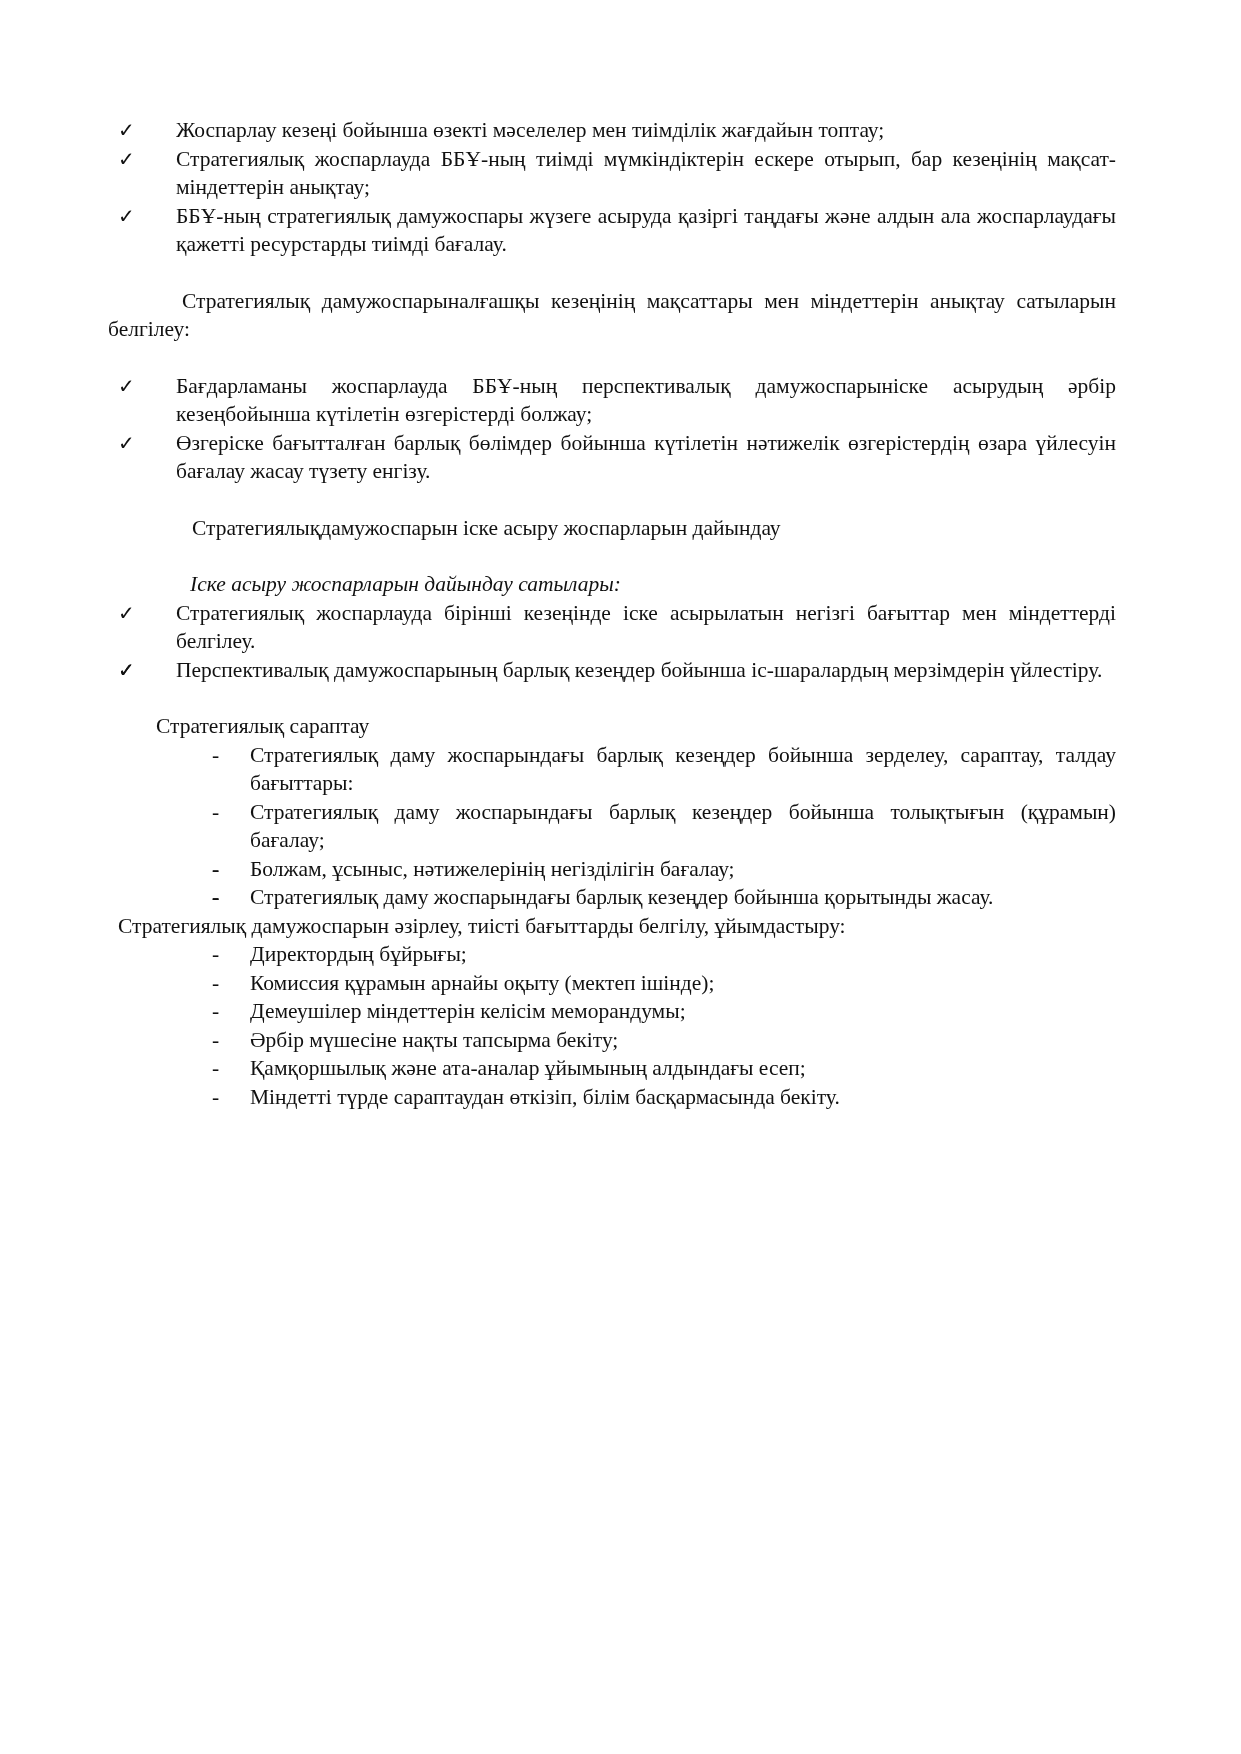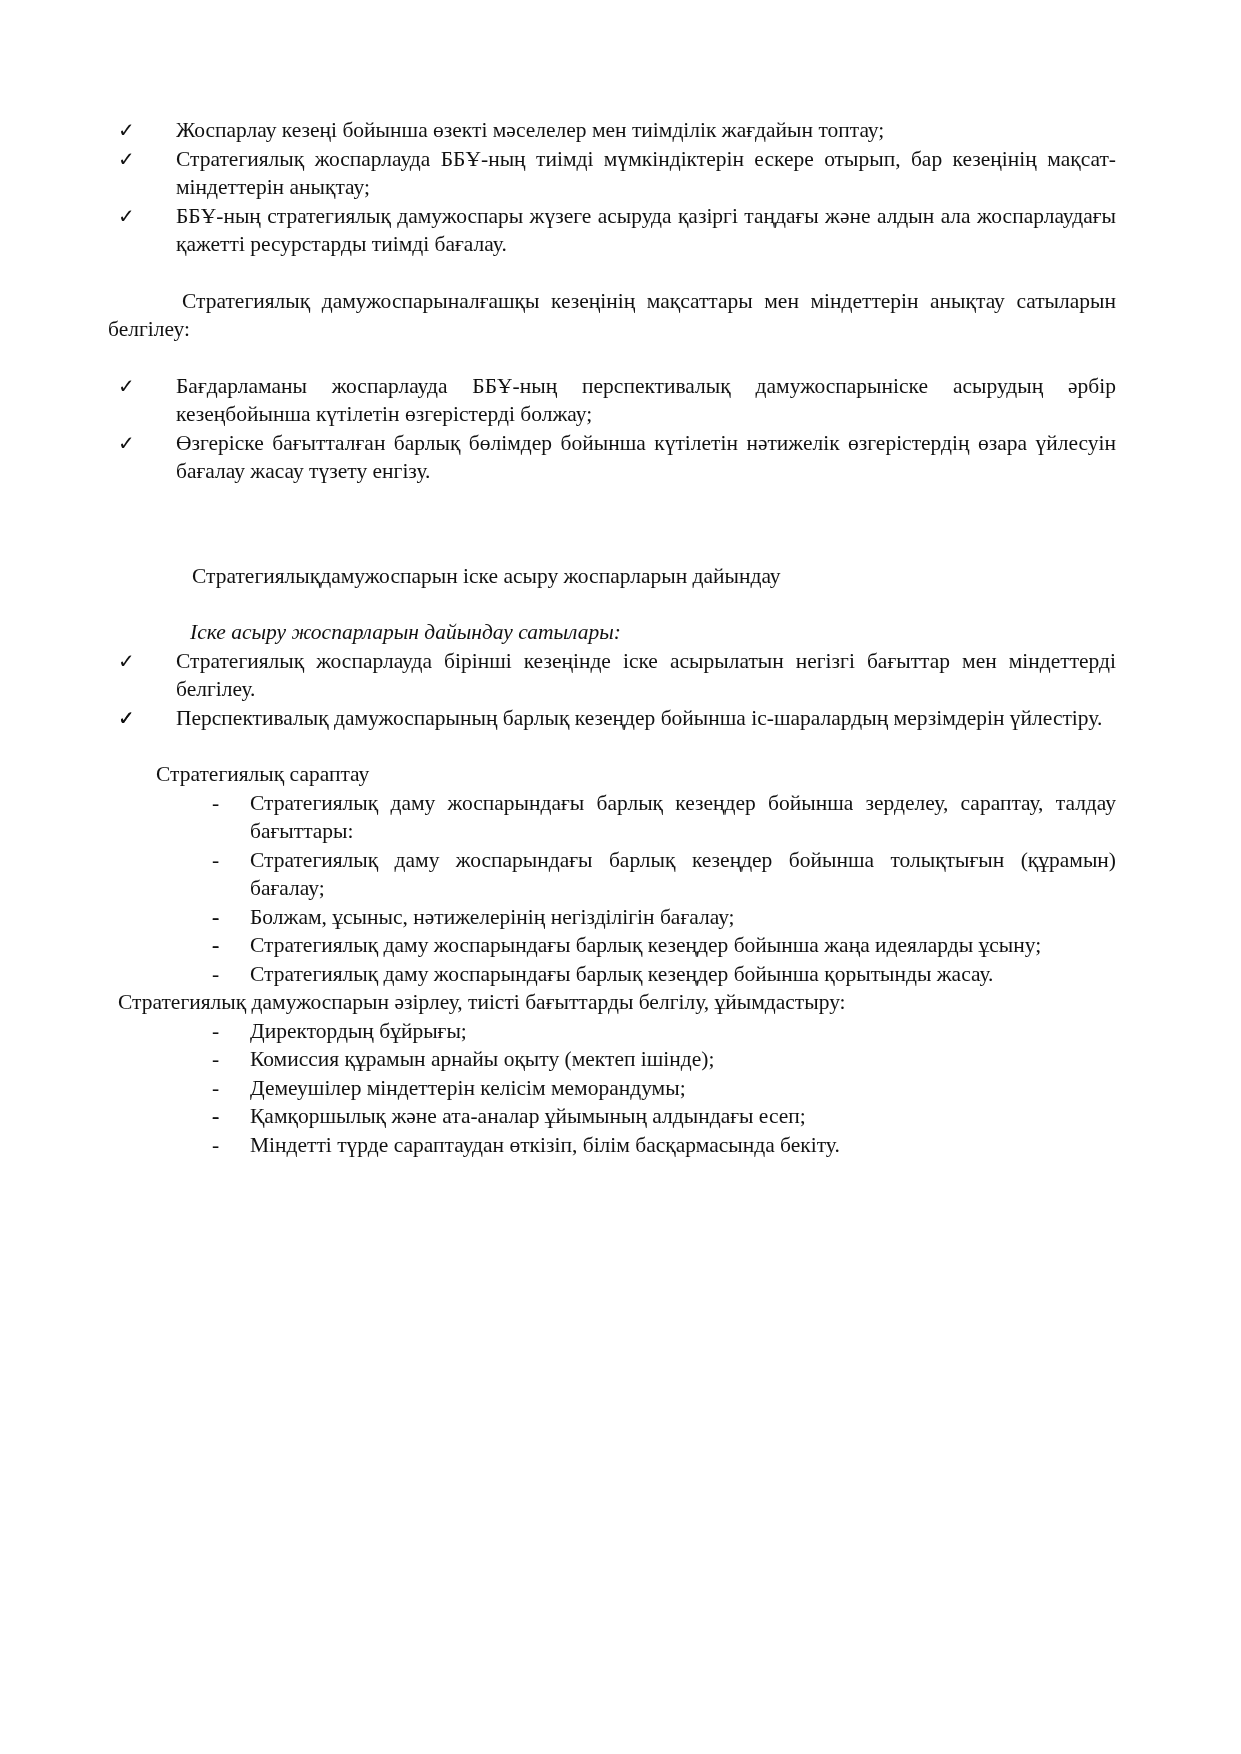--- a/index.html
+++ b/index.html
@@ -8,21 +8,21 @@
       position: absolute; left: 0; top: 0; width: 1241px; height: 1754px;
       font-family: "Liberation Serif", "DejaVu Serif", serif;
       color: #111111; font-size: 21.5px; line-height: 28.5px;
     }
     .content { position: absolute; left: 118px; top: 116px; width: 998px; }
     .check-list { margin: 0; padding: 0; list-style: none; }
     .check-item { position: relative; padding-left: 58px; text-align: justify; }
     .check-mark { position: absolute; left: 0; top: 0; width: 30px; font-size: 20px; }
     .heading { font-weight: normal; text-align: justify; }
     .h-indent { text-indent: 74px; }
-    .h-center-ish { padding-left: 74px; margin-top: 48px; }
+    .h-center-ish { padding-left: 74px; }
     .h-sub { padding-left: 38px; }
     .italic-lead { font-style: italic; padding-left: 72px; }
     .dash-list { margin: 0; padding: 0; list-style: none; }
     .dash-item { position: relative; padding-left: 132px; text-align: justify; }
     .dash-mark { position: absolute; left: 94px; top: 0; }
     .gap-l { height: 28px; }
   </style>
 </head>
 <body>
 
@@ -95,21 +95,20 @@
       </li>
       <li class="dash-item">
         <span class="dash-mark">-</span>
         <span>Болжам, ұсыныс, нәтижелерінің негізділігін бағалау;</span>
       </li>
       <li class="dash-item">
         <span class="dash-mark">-</span>
       </li>
       <li class="dash-item">
         <span class="dash-mark">-</span>
-        <span>Стратегиялық даму жоспарындағы барлық кезеңдер бойынша жаңа идеяларды ұсыну;</span>
       </li>
       <li class="dash-item">
         <span class="dash-mark">-</span>
         <span>Стратегиялық даму жоспарындағы барлық кезеңдер бойынша қорытынды жасау.</span>
       </li>
     </ul>
 
     <div class="heading">Стратегиялық дамужоспарын әзірлеу, тиісті бағыттарды белгілу,  ұйымдастыру:</div>
     <ul class="dash-list">
       <li class="dash-item">
@@ -119,20 +118,21 @@
       <li class="dash-item">
         <span class="dash-mark">-</span>
         <span>Комиссия құрамын арнайы оқыту (мектеп ішінде);</span>
       </li>
       <li class="dash-item">
         <span class="dash-mark">-</span>
         <span>Демеушілер міндеттерін келісім меморандумы;</span>
       </li>
       <li class="dash-item">
         <span class="dash-mark">-</span>
+        <span>Әрбір мүшесіне  нақты тапсырма бекіту;</span>
       </li>
       <li class="dash-item">
         <span class="dash-mark">-</span>
         <span>Қамқоршылық және ата-аналар ұйымының алдындағы есеп;</span>
       </li>
       <li class="dash-item">
         <span class="dash-mark">-</span>
         <span>Міндетті түрде сараптаудан өткізіп, білім басқармасында бекіту.</span>
       </li>
     </ul>

